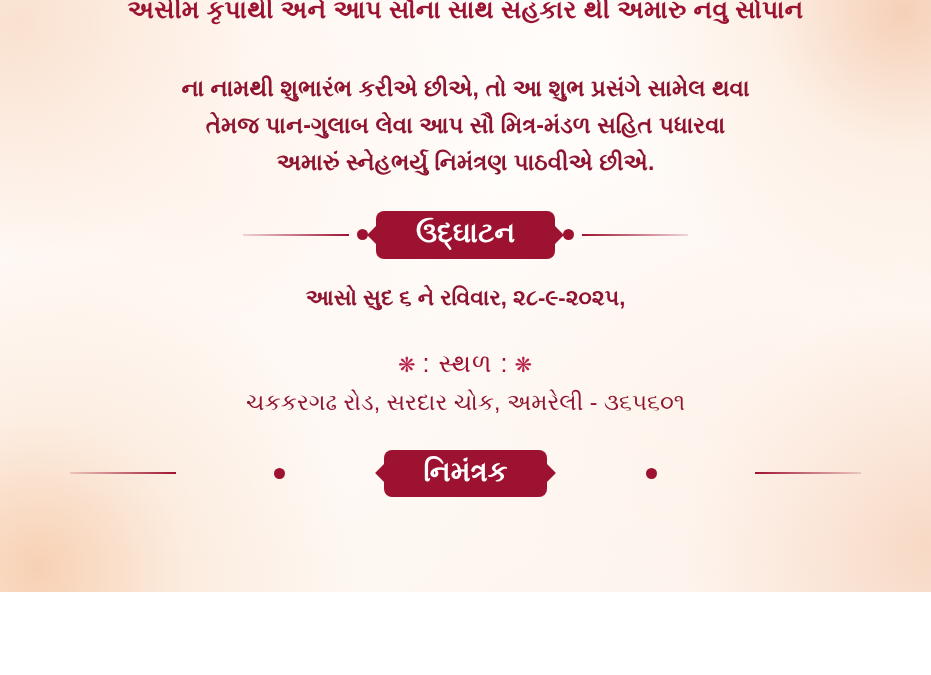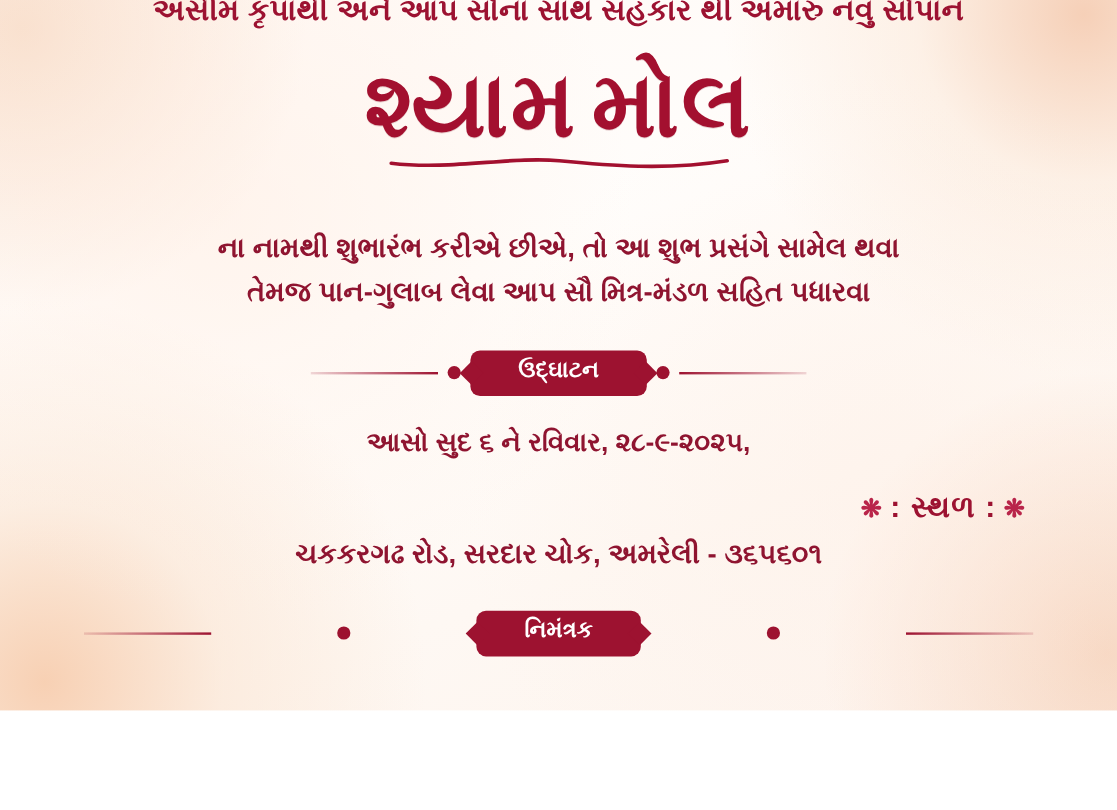--- a/index.html
+++ b/index.html
@@ -115,21 +115,21 @@
     height: 11px;
     border-radius: 50%;
     background: #9d1230;
     margin: 0 8px;
     flex: 0 0 auto;
   }
 
   .ribbon {
     background: #9d1230;
     color: #ffffff;
-    font-size: 19px;
+    font-size: 28px;
     font-weight: bold;
     padding: 7px 40px 11px;
     border-radius: 8px;
     line-height: 1.05;
     position: relative;
     box-shadow: inset 0 0 0 2px rgba(255, 255, 255, 0.0);
   }
 
   .ribbon::before,
   .ribbon::after {
@@ -147,64 +147,58 @@
   .detail-lines {
     margin-top: 22px;
     font-size: 22px;
     font-weight: bold;
     color: #8f1430;
     line-height: 1.5;
   }
   .detail-lines div { white-space: nowrap; }
 
   .venue-head {
-    margin-top: 24px;
+    margin-top: 35px;
     font-size: 25px;
-    font-weight: bold;
+    font-weight: normal;
     color: #9c1231;
     letter-spacing: 1px;
-    text-align: right;
   }
   .venue-head .flower {
     color: #b9254a;
     font-size: 21px;
     padding: 0 6px;
   }
 
   .venue-addr {
     margin-top: 10px;
     font-size: 23px;
-    font-weight: bold;
+    font-weight: normal;
     color: #8f1430;
     white-space: nowrap;
   }
 
   .bottom-ribbon-wrap {
     margin-top: 34px;
     justify-content: space-between;
   }
 </style>
 </head>
 <body>
 
 <div class="card">
   <div class="content">
 
     <div class="top-line">અસીમ કૃપાથી અને આપ સૌના સાથ સહકાર થી અમારુ નવુ સોપાન</div>
 
-    <div class="brand">
-      <span class="word">શ્યામ</span><span class="word">મોલ</span>
-      <svg class="brand-underflourish" viewBox="0 0 300 14">
-        <path d="M10 8 C 60 14, 110 2, 150 6 C 190 10, 240 14, 290 6" fill="none" stroke="#a3102f" stroke-width="3" stroke-linecap="round"></path>
-      </svg>
-    </div>
 
     <div class="invite-text">
       <div>ના નામથી શુભારંભ કરીએ છીએ, તો આ શુભ પ્રસંગે સામેલ થવા</div>
       <div>તેમજ પાન-ગુલાબ લેવા આપ સૌ મિત્ર-મંડળ સહિત પધારવા</div>
+      <div>અમારું સ્નેહભર્યુ નિમંત્રણ પાઠવીએ છીએ.</div>
     </div>
 
     <div class="ribbon-wrap">
       <div class="ribbon-rule"></div>
       <div class="ribbon-dot"></div>
       <div class="ribbon">ઉદ્ઘાટન</div>
       <div class="ribbon-dot"></div>
       <div class="ribbon-rule right"></div>
     </div>
 

